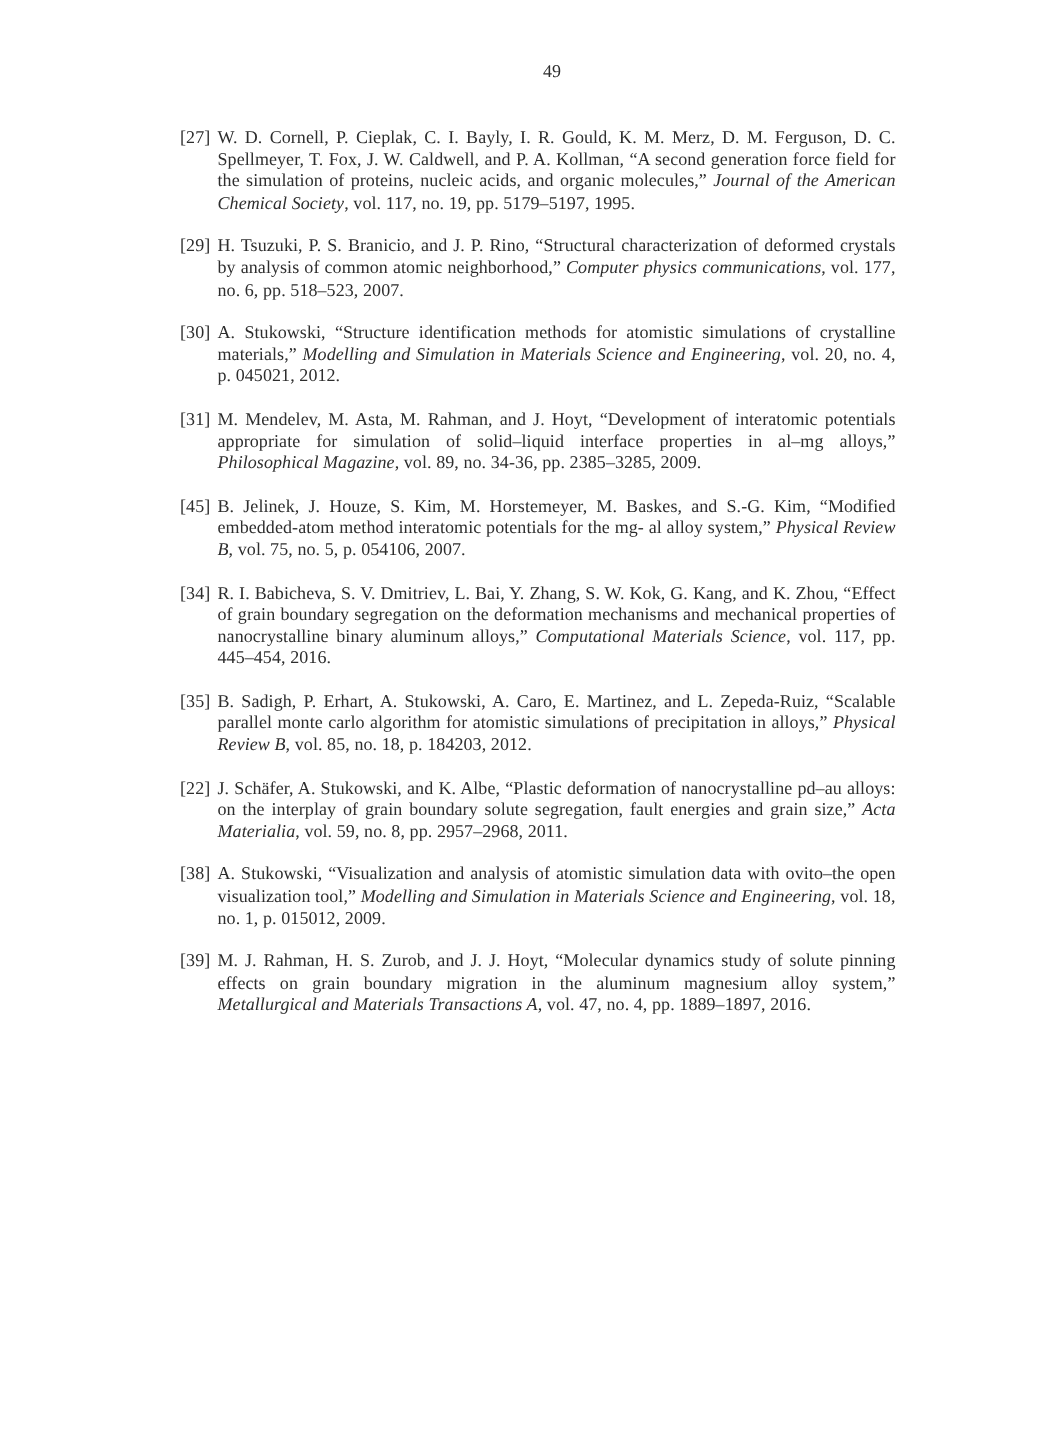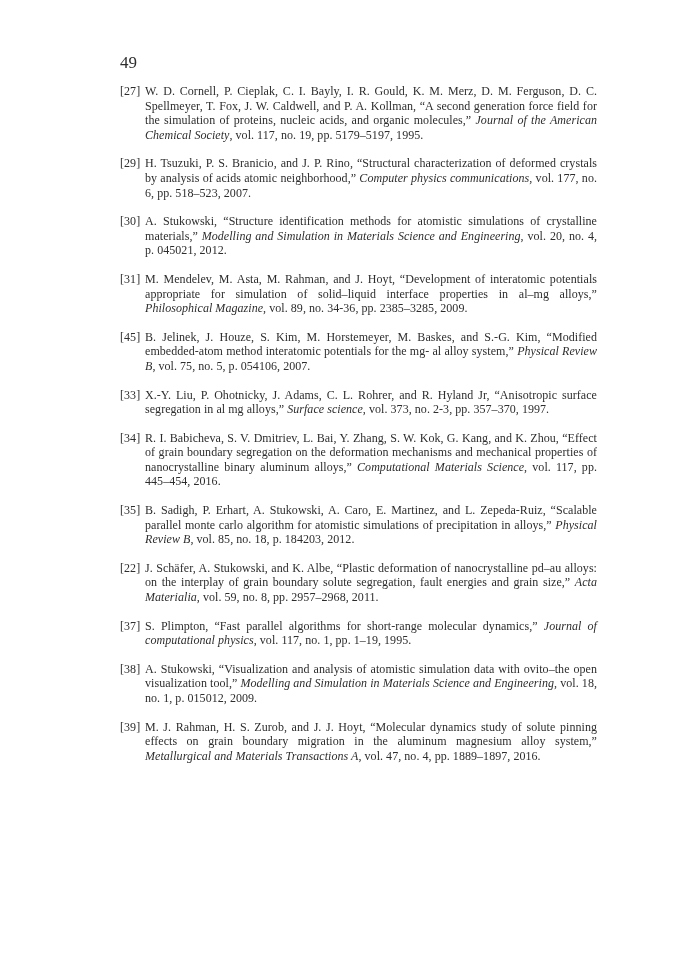--- a/index.html
+++ b/index.html
@@ -14,25 +14,25 @@
     font-family: "Liberation Serif", "DejaVu Serif", serif;
     color: #2d2d2d;
     overflow: hidden;
   }
   .page {
     position: absolute;
     inset: 0;
   }
   .page-number {
     position: absolute;
-    top: 56px;
+    top: 40px;
     left: 120px;
     width: 496px;
-    text-align: left;
-    font-size: 17px;
+    text-align: center;
+    font-size: 12px;
     line-height: 14px;
   }
   ol.refs {
     position: absolute;
     top: 84px;
     left: 120px;
     width: 477px;
     list-style: none;
     margin: 0;
     padding: 0;
@@ -66,62 +66,54 @@
   <ol class="refs">
 
     <li class="ref">
       <span class="ref-label">[27]</span>
       <span class="ref-text"><span>W. D. Cornell, P. Cieplak, C. I. Bayly, I. R. Gould, K. M. Merz, D. M. Ferguson, D. C. Spellmeyer, T. Fox, J. W. Caldwell, and P. A. Kollman, “A second generation force field for the simulation of proteins, nucleic acids, and organic molecules,” </span><span class="ref-journal">Journal of the American Chemical Society</span><span>, vol. 117, no. 19, pp. 5179–5197, 1995.</span></span>
     </li>
 
 
     <li class="ref">
       <span class="ref-label">[29]</span>
-      <span class="ref-text"><span>H. Tsuzuki, P. S. Branicio, and J. P. Rino, “Structural characterization of deformed crystals by analysis of acids atomic neighborhood,” </span><span class="ref-journal">Computer physics communications</span><span>, vol. 177, no. 6, pp. 518–523, 2007.</span></span>
+      <span class="ref-text"><span>H. Tsuzuki, P. S. Branicio, and J. P. Rino, “Structural characterization of deformed crystals by analysis of common atomic neighborhood,” </span><span class="ref-journal">Computer physics communications</span><span>, vol. 177, no. 6, pp. 518–523, 2007.</span></span>
     </li>
 
     <li class="ref">
       <span class="ref-label">[30]</span>
       <span class="ref-text"><span>A. Stukowski, “Structure identification methods for atomistic simulations of crystalline materials,” </span><span class="ref-journal">Modelling and Simulation in Materials Science and Engineering</span><span>, vol. 20, no. 4, p. 045021, 2012.</span></span>
     </li>
 
     <li class="ref">
       <span class="ref-label">[31]</span>
       <span class="ref-text"><span>M. Mendelev, M. Asta, M. Rahman, and J. Hoyt, “Development of interatomic potentials appropriate for simulation of solid–liquid interface properties in al–mg alloys,” </span><span class="ref-journal">Philosophical Magazine</span><span>, vol. 89, no. 34-36, pp. 2385–3285, 2009.</span></span>
     </li>
 
     <li class="ref">
       <span class="ref-label">[45]</span>
       <span class="ref-text"><span>B. Jelinek, J. Houze, S. Kim, M. Horstemeyer, M. Baskes, and S.-G. Kim, “Modified embedded-atom method interatomic potentials for the mg- al alloy system,” </span><span class="ref-journal">Physical Review B</span><span>, vol. 75, no. 5, p. 054106, 2007.</span></span>
     </li>
 
-    <li class="ref">
-      <span class="ref-label">[33]</span>
-      <span class="ref-text"><span>X.-Y. Liu, P. Ohotnicky, J. Adams, C. L. Rohrer, and R. Hyland Jr, “Anisotropic surface segregation in al mg alloys,” </span><span class="ref-journal">Surface science</span><span>, vol. 373, no. 2-3, pp. 357–370, 1997.</span></span>
-    </li>
 
     <li class="ref">
       <span class="ref-label">[34]</span>
       <span class="ref-text"><span>R. I. Babicheva, S. V. Dmitriev, L. Bai, Y. Zhang, S. W. Kok, G. Kang, and K. Zhou, “Effect of grain boundary segregation on the deformation mechanisms and mechanical properties of nanocrystalline binary aluminum alloys,” </span><span class="ref-journal">Computational Materials Science</span><span>, vol. 117, pp. 445–454, 2016.</span></span>
     </li>
 
     <li class="ref">
       <span class="ref-label">[35]</span>
       <span class="ref-text"><span>B. Sadigh, P. Erhart, A. Stukowski, A. Caro, E. Martinez, and L. Zepeda-Ruiz, “Scalable parallel monte carlo algorithm for atomistic simulations of precipitation in alloys,” </span><span class="ref-journal">Physical Review B</span><span>, vol. 85, no. 18, p. 184203, 2012.</span></span>
     </li>
 
     <li class="ref">
       <span class="ref-label">[22]</span>
       <span class="ref-text"><span>J. Schäfer, A. Stukowski, and K. Albe, “Plastic deformation of nanocrystalline pd–au alloys: on the interplay of grain boundary solute segregation, fault energies and grain size,” </span><span class="ref-journal">Acta Materialia</span><span>, vol. 59, no. 8, pp. 2957–2968, 2011.</span></span>
     </li>
 
-    <li class="ref">
-      <span class="ref-label">[37]</span>
-      <span class="ref-text"><span>S. Plimpton, “Fast parallel algorithms for short-range molecular dynamics,” </span><span class="ref-journal">Journal of computational physics</span><span>, vol. 117, no. 1, pp. 1–19, 1995.</span></span>
-    </li>
 
     <li class="ref">
       <span class="ref-label">[38]</span>
       <span class="ref-text"><span>A. Stukowski, “Visualization and analysis of atomistic simulation data with ovito–the open visualization tool,” </span><span class="ref-journal">Modelling and Simulation in Materials Science and Engineering</span><span>, vol. 18, no. 1, p. 015012, 2009.</span></span>
     </li>
 
     <li class="ref">
       <span class="ref-label">[39]</span>
       <span class="ref-text"><span>M. J. Rahman, H. S. Zurob, and J. J. Hoyt, “Molecular dynamics study of solute pinning effects on grain boundary migration in the aluminum magnesium alloy system,” </span><span class="ref-journal">Metallurgical and Materials Transactions A</span><span>, vol. 47, no. 4, pp. 1889–1897, 2016.</span></span>
     </li>

